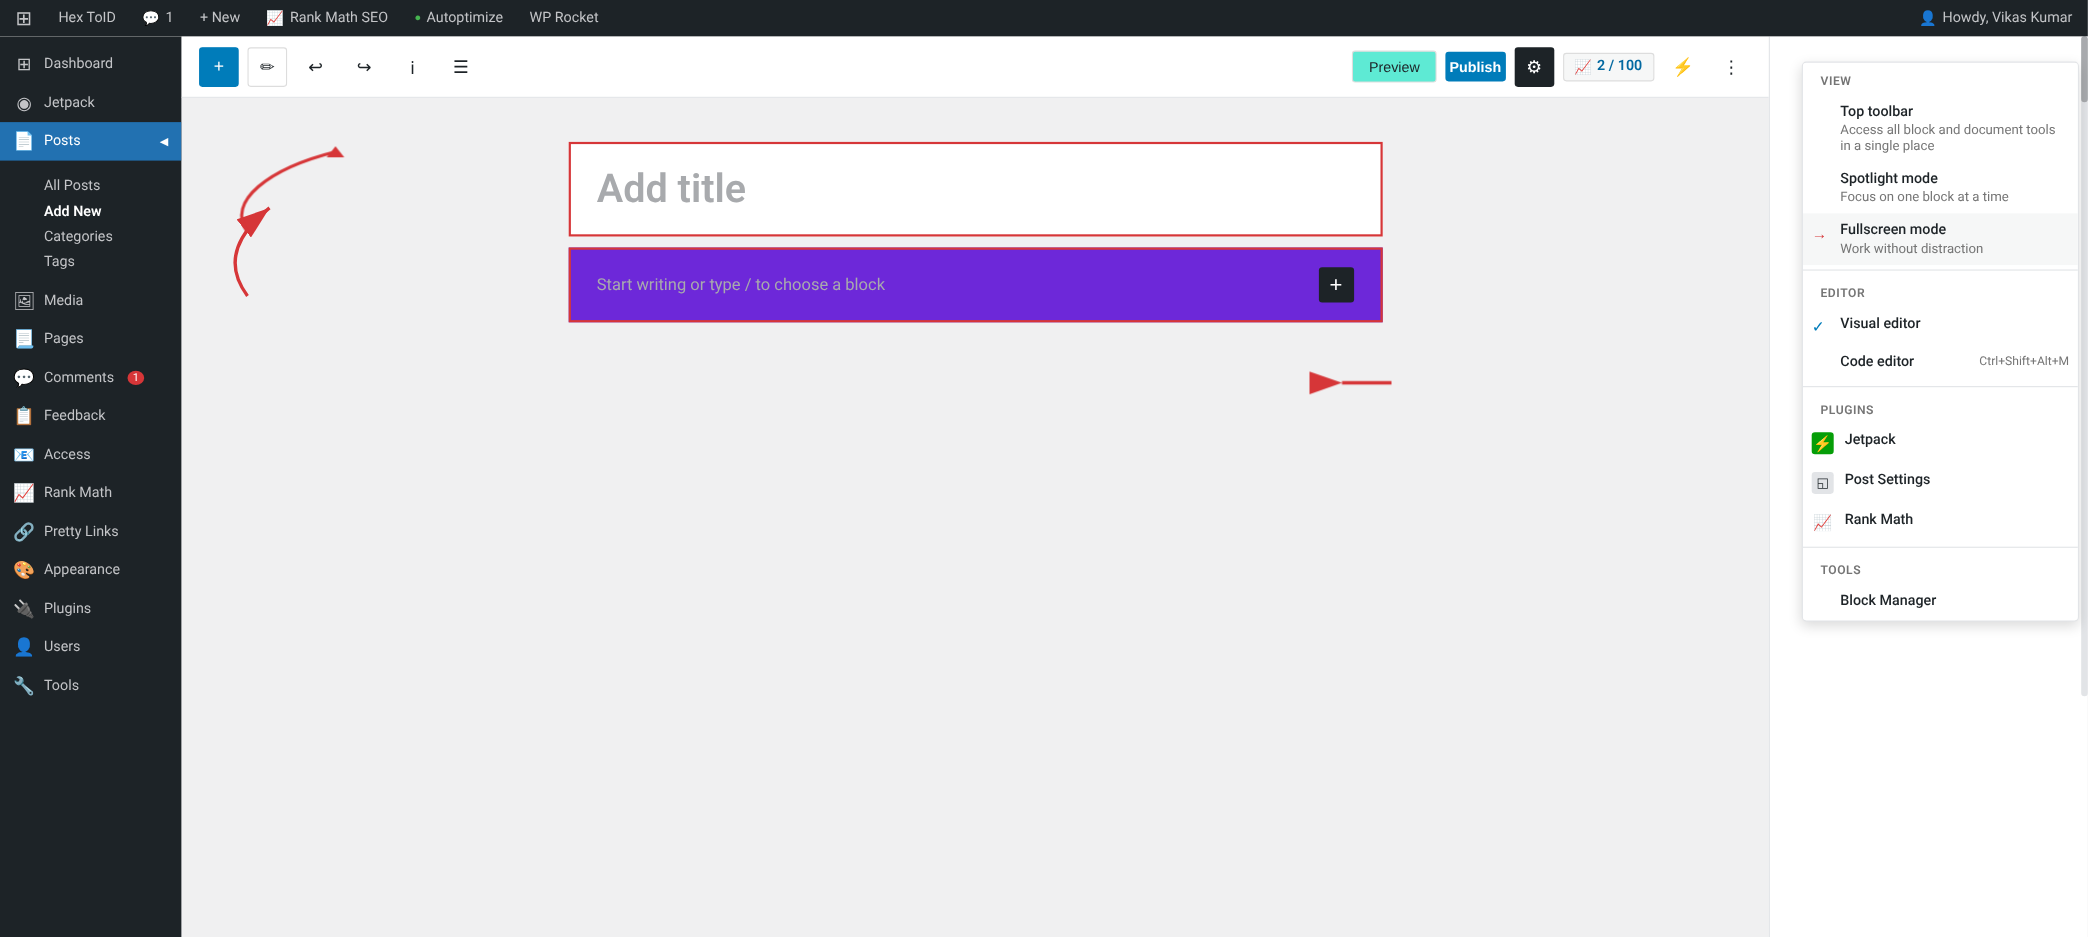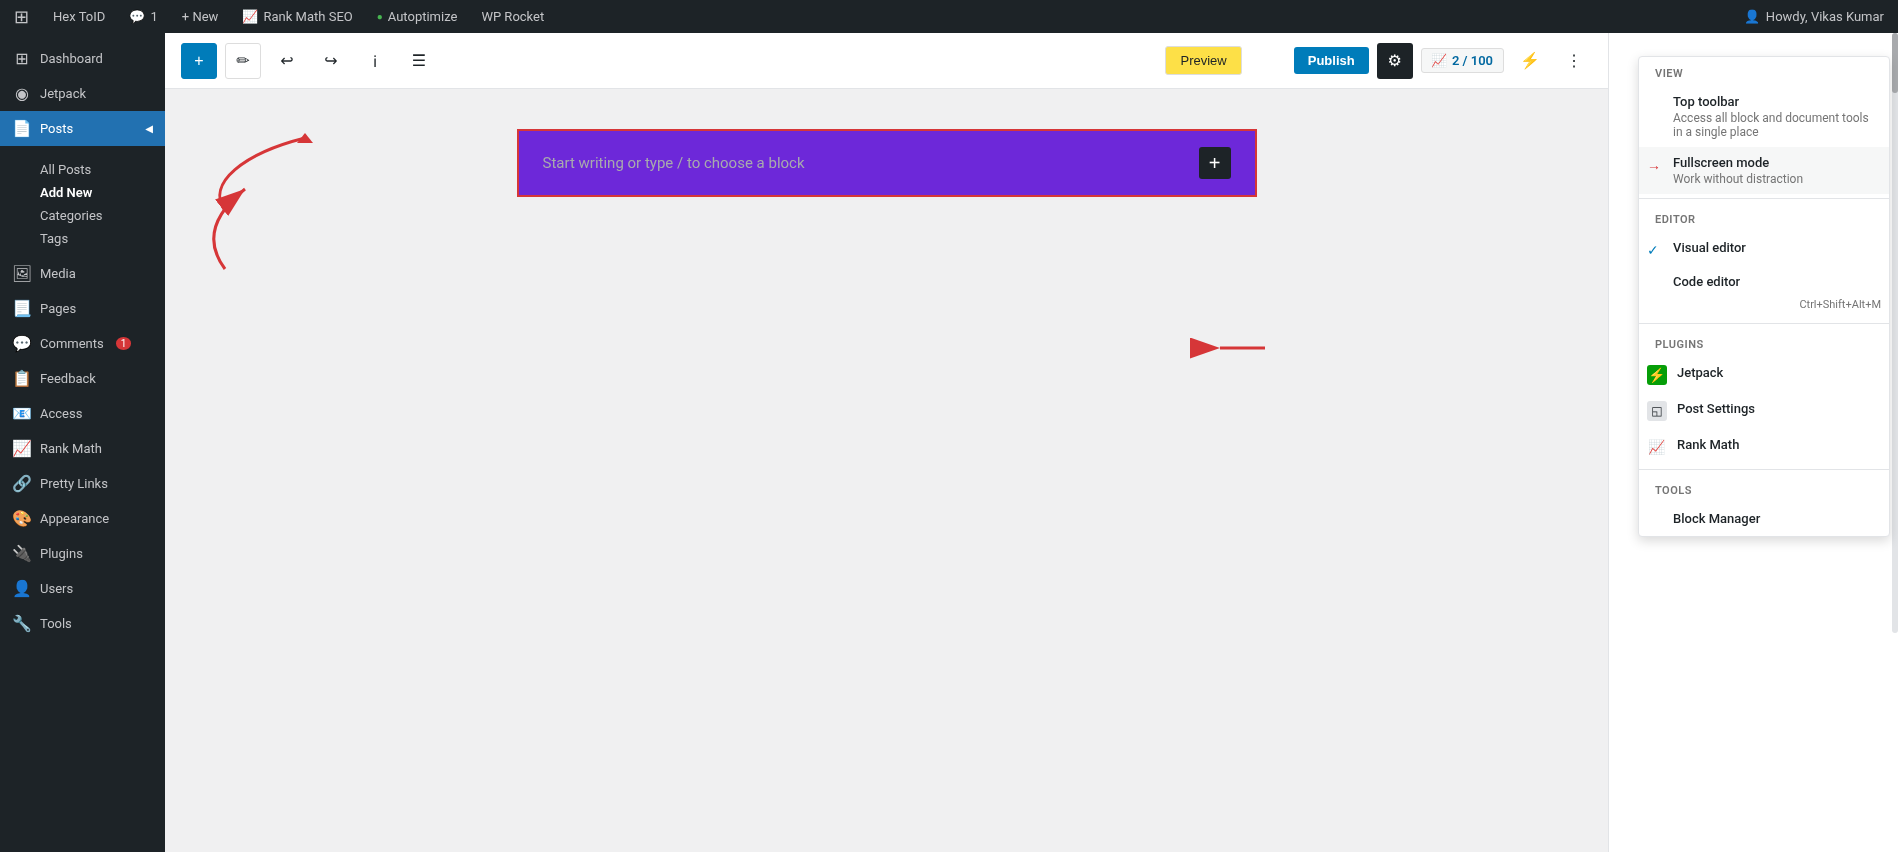--- a/index.html
+++ b/index.html
@@ -123,38 +123,37 @@
       height: 36px;
       border-radius: 3px;
     }
     .toolbar-right {
       display: flex;
       align-items: center;
       gap: 8px;
       margin-left: auto;
     }
     .preview-btn {
-      background: #fde047;
+      background: #5eead4;
       border: 1px solid #ddd;
       border-radius: 3px;
       padding: 6px 14px;
       font-size: 13px;
       cursor: pointer;
       color: #1d2327;
     }
     .publish-btn {
       background: #007cba;
       color: #fff;
       border: none;
       border-radius: 3px;
-      padding: 6px 14px;
+      padding: 6px 4px;
       font-size: 13px;
       cursor: pointer;
       font-weight: 600;
-      margin-left: 44px;
     }
     .rank-badge {
       background: #f6f7f7;
       border: 1px solid #ddd;
       border-radius: 3px;
       padding: 4px 10px;
       font-size: 13px;
       color: #1d2327;
       display: flex;
       align-items: center;
@@ -340,21 +339,20 @@
       margin-top: 0;
     }
     .plugin-icon.jetpack { background: #069e08; color: #fff; }
     .plugin-icon.post-settings { background: #e2e4e7; color: #1d2327; font-size: 12px; }
     .plugin-icon.rank-math { background: transparent; color: #e65722; }
     .shortcut {
       font-size: 11px;
       color: #757575;
       margin-left: auto;
       white-space: nowrap;
-      margin-top: 24px;
     }
 
     
     .dropdown-scroll {
       max-height: 620px;
       overflow-y: auto;
     }
 
     
     .arrow-annotation {
@@ -515,20 +513,23 @@
           <span style="color:#46b450;">⚡</span>
         </button>
         <button class="icon-btn">
           <span>⋮</span>
         </button>
       </div>
     </div>
 
     <div class="editor-content" style="position:relative;">
       <div class="editor-inner">
+        <div class="title-block">
+          <span class="title-placeholder">Add title</span>
+        </div>
         <div class="content-block">
           <span class="content-placeholder">Start writing or type / to choose a block</span>
           <button class="add-block-btn">
             <span>+</span>
           </button>
         </div>
       </div>
 
       <svg class="arrow-annotation" style="position:absolute; left:0; top:0; width:300px; height:300px; pointer-events:none;">
         <defs>
@@ -549,20 +550,27 @@
         <div class="dropdown-section-label">VIEW</div>
 
         <div class="dropdown-item">
           <span class="spacer-icon"></span>
           <div class="dropdown-item-text">
             <div class="item-title">Top toolbar</div>
             <div class="item-desc">Access all block and document tools in a single place</div>
           </div>
         </div>
 
+        <div class="dropdown-item">
+          <span class="spacer-icon"></span>
+          <div class="dropdown-item-text">
+            <div class="item-title">Spotlight mode</div>
+            <div class="item-desc">Focus on one block at a time</div>
+          </div>
+        </div>
 
         <div class="dropdown-item" style="background:#f6f7f7;">
           <span class="arrow-icon">→</span>
           <div class="dropdown-item-text">
             <div class="item-title">Fullscreen mode</div>
             <div class="item-desc">Work without distraction</div>
           </div>
         </div>
 
         <hr class="dropdown-divider">

